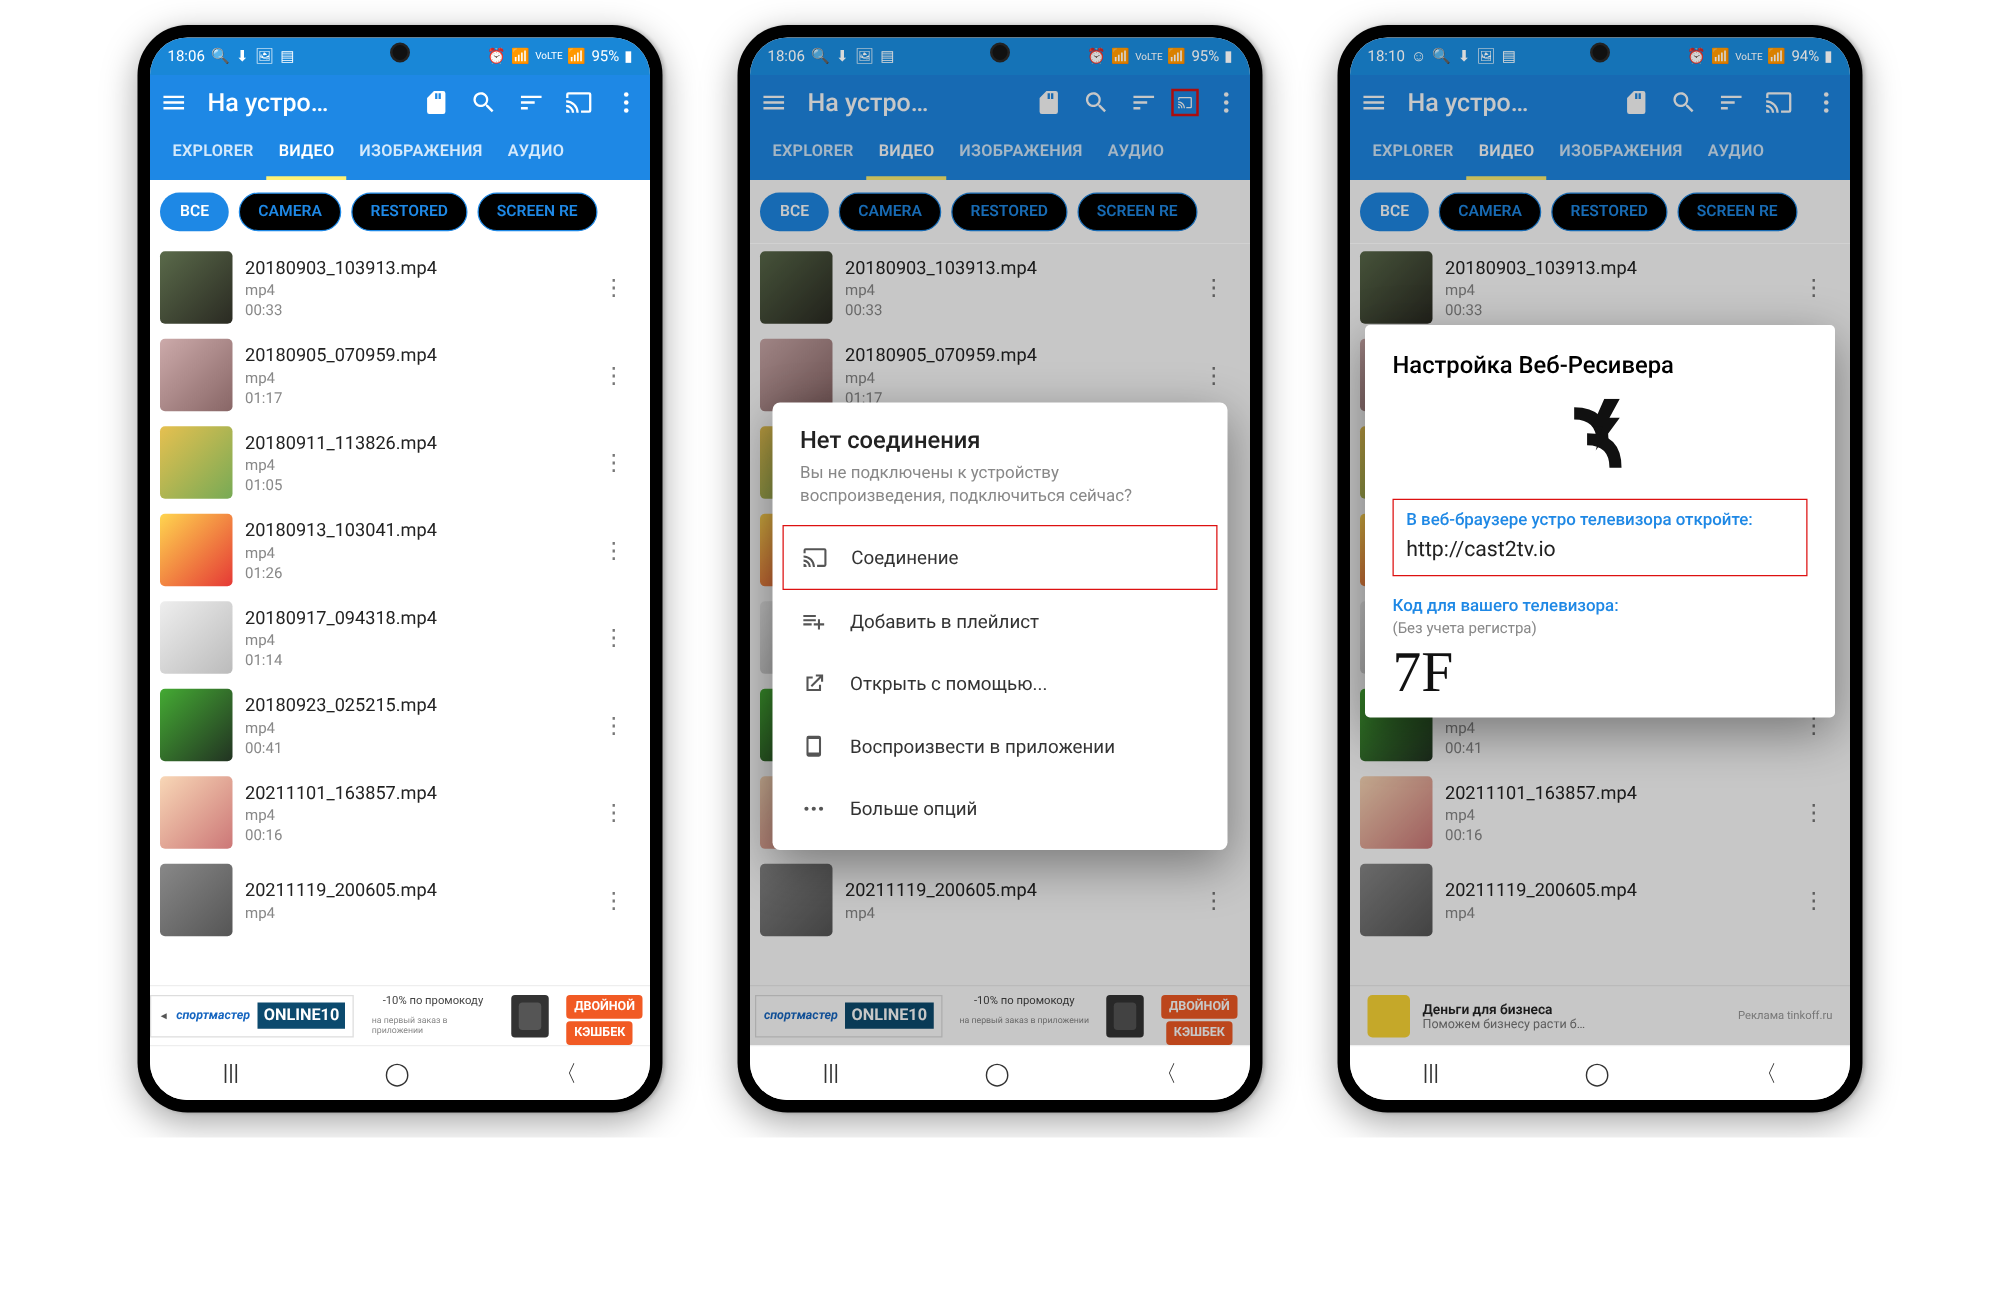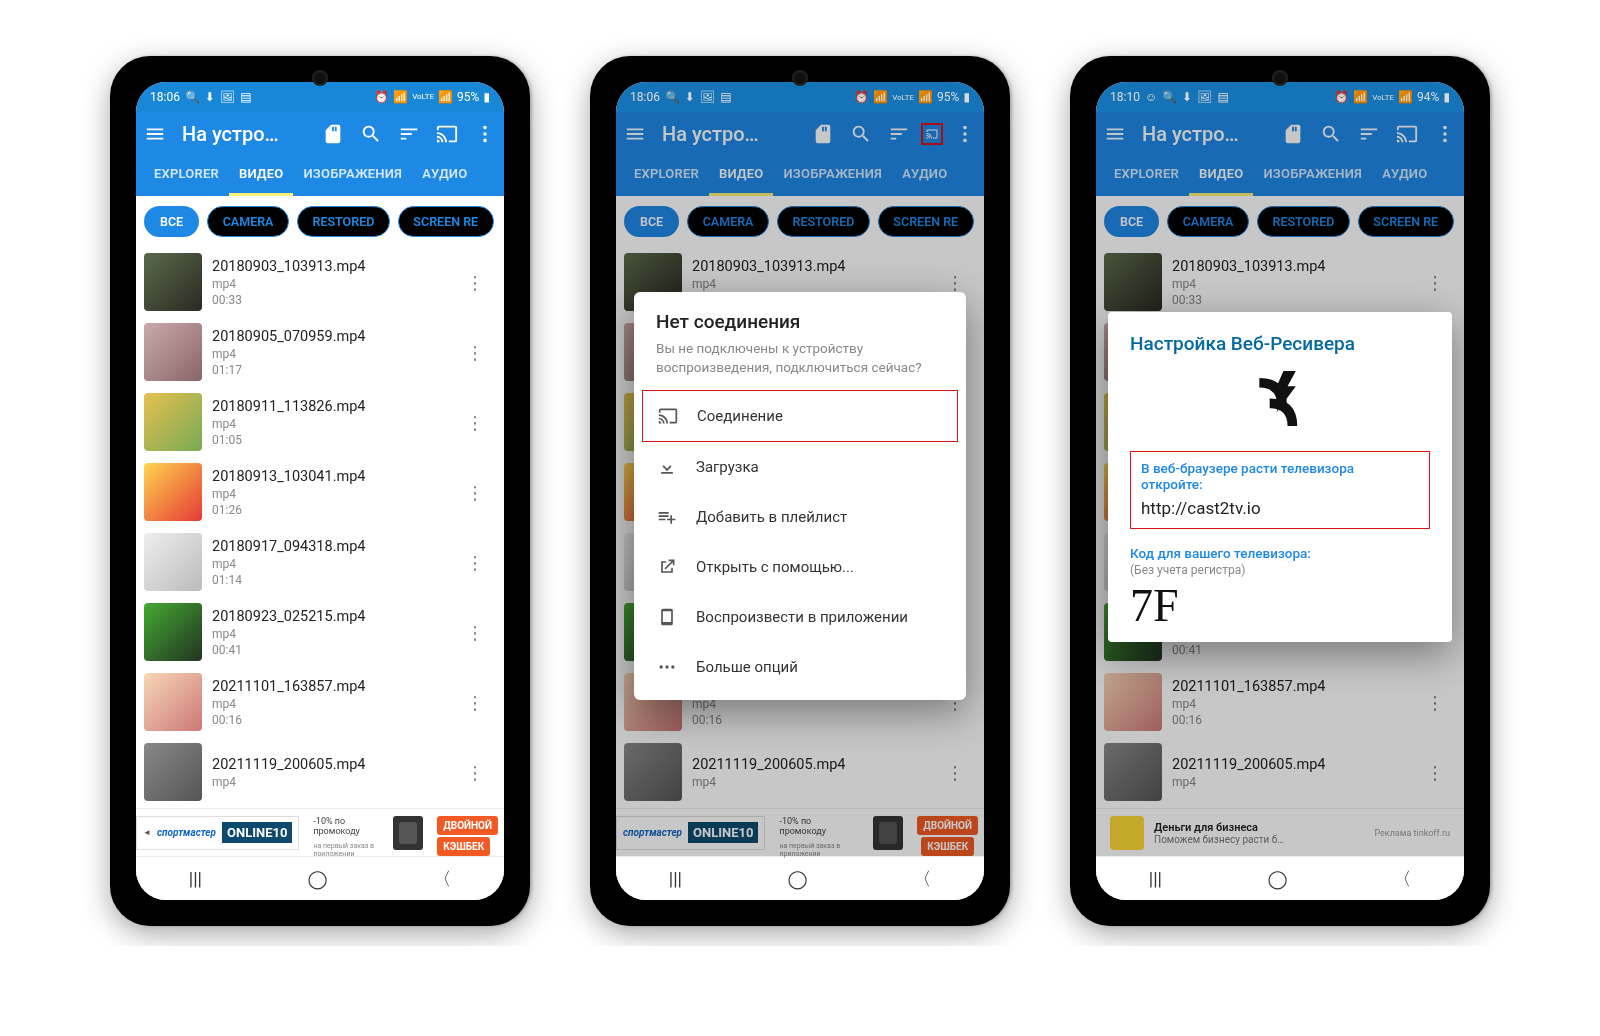--- a/index.html
+++ b/index.html
@@ -11,24 +11,23 @@
     display: flex;
     gap: 60px;
     justify-content: center;
     align-items: flex-start;
   }
   .phone {
     width: 420px;
     height: 870px;
     background: #000;
     border-radius: 40px;
-    padding: 26px;
+    padding: 10px;
     box-shadow: 0 8px 28px rgba(0,0,0,0.35), 2px 0 3px rgba(0,0,0,0.2);
     position: relative;
-    margin-top: 36px;
   }
   .screen {
     width: 100%;
     height: 100%;
     background: #fff;
     border-radius: 30px;
     overflow: hidden;
     position: relative;
     display: flex;
     flex-direction: column;
@@ -114,21 +113,21 @@
   .dlg-row .ri svg{width:20px;height:20px;fill:#555;}
   .dlg-row.redbox{border:1.5px solid #d11;margin:0 8px;padding:14px 14px;}
   .dlg-close{text-align:right;color:#1E88E5;font-weight:600;font-size:14px;padding:10px 20px;cursor:pointer;}
 
   
   .dialog3 {
     position:absolute; left:12px; right:12px; top:230px;
     background:#fff; border-radius:4px; box-shadow:0 12px 40px rgba(0,0,0,0.4);
     padding:20px 22px 10px; pointer-events:auto;
   }
-  .d3-title{font-size:19px;font-weight:500;color:#0369a1;margin-bottom:16px;}
+  .d3-title{font-size:19px;font-weight:500;color:#000000;margin-bottom:16px;}
   .d3-logo{display:flex;justify-content:center;margin:6px 0 18px;}
   .d3-logo svg{width:70px;height:62px;}
   .d3-box{border:1.5px solid #d11;padding:8px 10px 10px;}
   .d3-label{font-size:13.5px;color:#1E88E5;font-weight:500;margin-bottom:6px;}
   .d3-url{font-size:17px;color:#222;}
   .d3-gap{height:16px;}
   .d3-label2{font-size:13.5px;color:#1E88E5;font-weight:500;}
   .d3-hint{font-size:12px;color:#888;margin-top:2px;}
   .d3-code{font-size:46px;font-family:Georgia,serif;color:#111;margin-top:2px;}
   .d3-dismiss{text-align:right;color:#444;font-weight:500;font-size:14px;padding:18px 4px 4px;cursor:pointer;}
@@ -509,28 +508,20 @@
         <span class="ri">
               <svg viewBox="0 0 24 24">
                 <path d="M21 3H3a2 2 0 00-2 2v3h2V5h18v14h-7v2h7a2 2 0 002-2V5a2 2 0 00-2-2zM1 18v3h3a3 3 0 00-3-3zm0-4v2a5 5 0 015 5h2a7 7 0 00-7-7zm0-4v2a9 9 0 019 9h2c0-6.08-4.92-11-11-11z"></path>
               </svg>
             </span>
         <span>Соединение</span>
       </div>
       <div class="dlg-row">
         <span class="ri">
               <svg viewBox="0 0 24 24">
-                <path d="M5 20h14v-2H5v2zM12 2L12 14l-4-4-1.4 1.4L12 17l5.4-5.6L16 10l-4 4V2z"></path>
-              </svg>
-            </span>
-        <span>Загрузка</span>
-      </div>
-      <div class="dlg-row">
-        <span class="ri">
-              <svg viewBox="0 0 24 24">
                 <path d="M2 6h12v2H2zM2 10h12v2H2zM2 14h8v2H2zM18 10v4h4v2h-4v4h-2v-4h-4v-2h4v-4z"></path>
               </svg>
             </span>
         <span>Добавить в плейлист</span>
       </div>
       <div class="dlg-row">
         <span class="ri">
               <svg viewBox="0 0 24 24">
                 <path d="M14 3v2h3.6L9 13.6 10.4 15 19 6.4V10h2V3zM5 5h6v2H7v10h10v-4h2v6H5z"></path>
               </svg>
@@ -728,21 +719,21 @@
     <div class="dialog3">
       <div class="d3-title">Настройка Веб-Ресивера</div>
       <div class="d3-logo">
         <svg viewBox="0 0 100 90">
               <path d="M20 10 q40 0 40 40 l0 0 h-14 q0 -26 -26 -26 z" fill="#111"></path>
               <path d="M35 40 q40 0 40 40 h-14 q0 -26 -26 -26 z" fill="#111"></path>
               <path d="M55 0 l18 0 l-12 22 l12 0 l-28 38 l8 -28 l-12 0 z" fill="#111"></path>
             </svg>
       </div>
       <div class="d3-box">
-        <div class="d3-label">В веб-браузере расти телевизора откройте:</div>
+        <div class="d3-label">В веб-браузере устро телевизора откройте:</div>
         <div class="d3-url">http://cast2tv.io</div>
       </div>
       <div class="d3-gap"></div>
       <div class="d3-label2">Код для вашего телевизора:</div>
       <div class="d3-hint">(Без учета регистра)</div>
       <div class="d3-code">7F</div>
     </div>
   </div>
  </div>
 </div>

